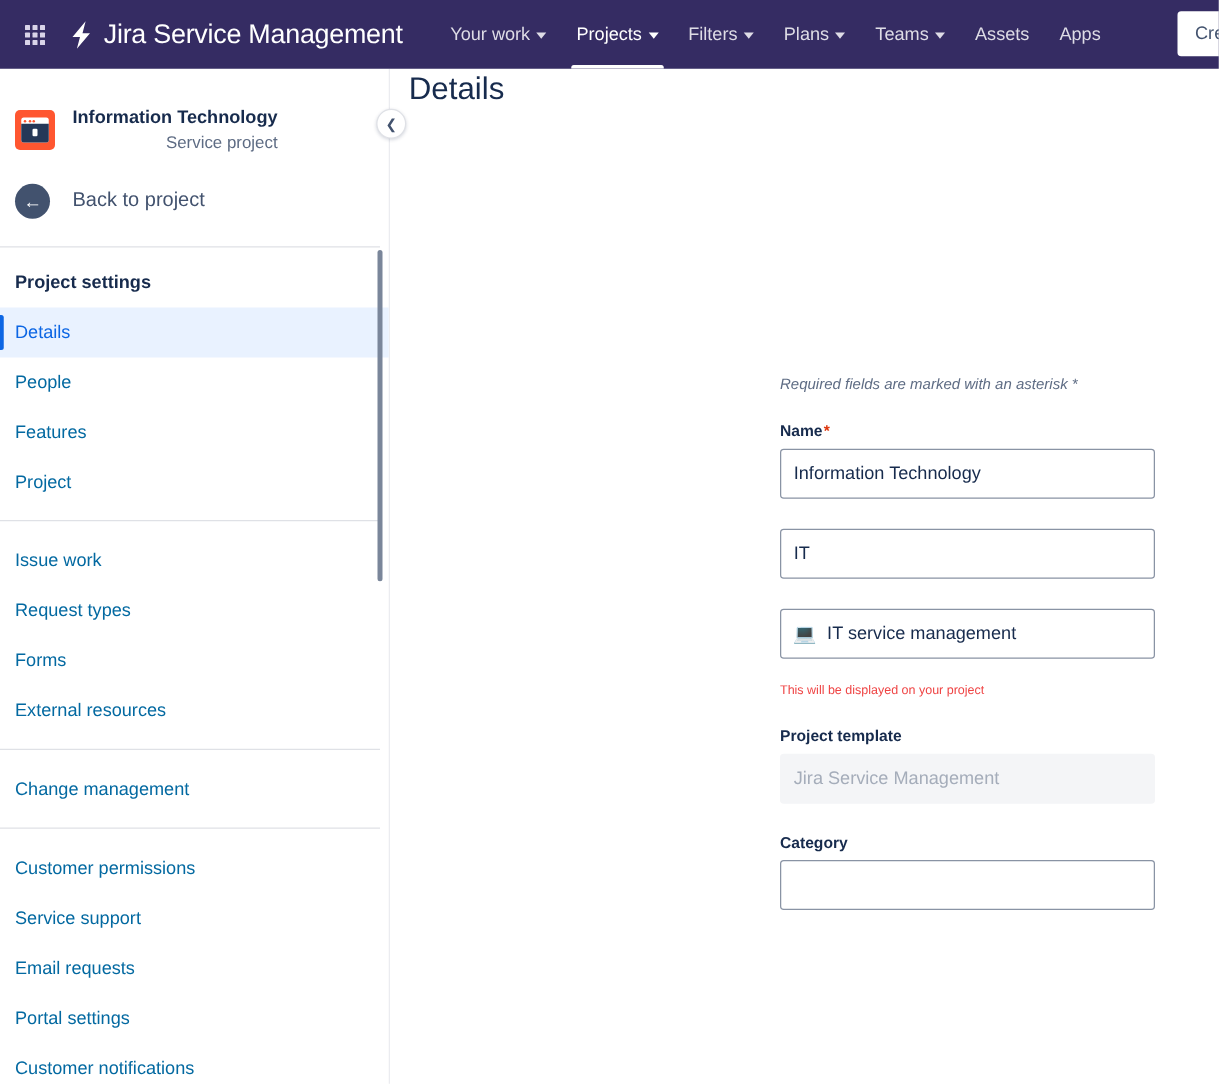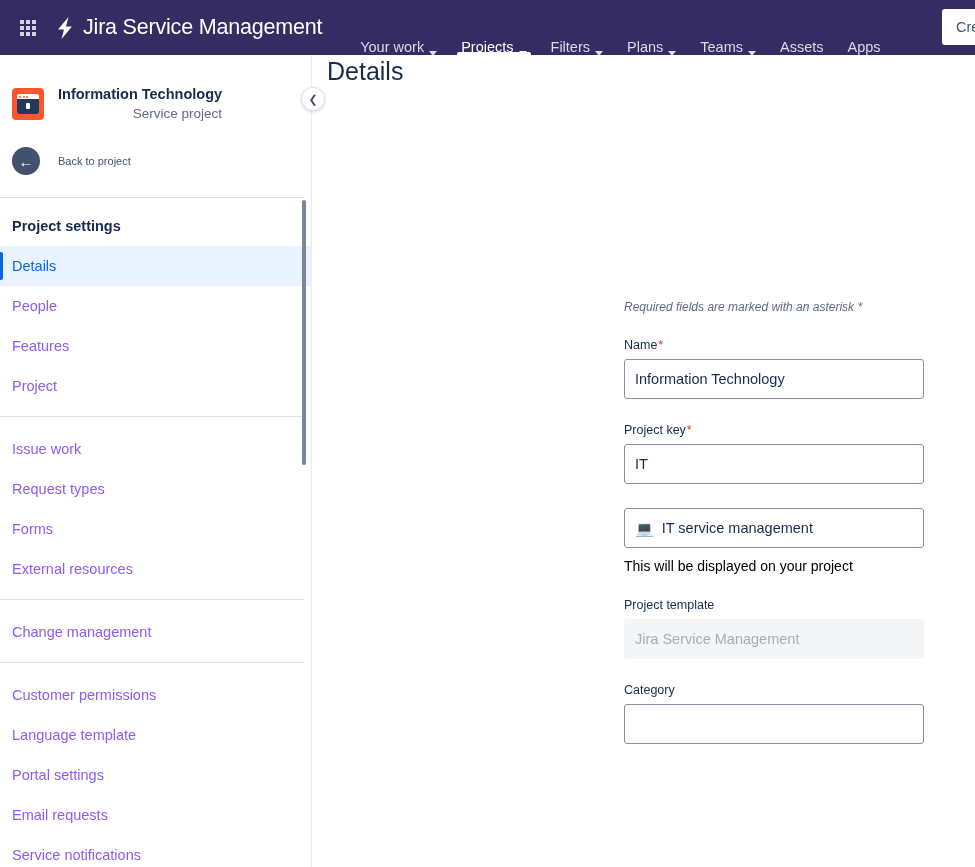--- a/index.html
+++ b/index.html
@@ -53,21 +53,21 @@
     white-space: nowrap;
   }
 
   #navitems {
     display: flex; align-items: stretch;
     height: 55px;
     margin-left: 26px;
   }
   .navitem {
     position: relative;
-    display: flex; align-items: flex-end;
+    display: flex; align-items: center;
     padding: 0 12px;
     color: #DEDCE6;
     font-size: 14.5px;
     white-space: nowrap;
     cursor: pointer;
   }
   .navitem.active { color: #ffffff; }
   .navitem.active::after {
     content: "";
     position: absolute;
@@ -179,42 +179,42 @@
     position: relative;
   }
   .back-arrow {
     position: absolute; inset: 0;
     display: flex; align-items: center; justify-content: center;
     color: #ffffff; font-size: 15px; line-height: 1;
   }
   .back-label {
     margin-left: 18px;
     color: #42526E;
-    font-size: 11px;
+    font-size: 16px;
   }
 
   .sb-divider {
     height: 1px;
     background: #DFE1E6;
     margin: 22px 8px 0 0;
   }
   .sb-heading {
     color: #172B4D;
     font-size: 14.5px;
     font-weight: bold;
     padding: 20px 0 0 12px;
   }
 
   .sb-list { margin-top: 12px; }
   .sb-item {
     position: relative;
     height: 40px;
     display: flex; align-items: center;
     padding-left: 12px;
-    color: #8b5cf6;
+    color: #0369a1;
     font-size: 14.5px;
     cursor: pointer;
   }
   .sb-item.selected {
     background: #E9F2FF;
     color: #0C66E4;
   }
   .sb-item.selected::before {
     content: "";
     position: absolute;
@@ -298,21 +298,21 @@
   .req-note {
     color: #5E6C84;
     font-size: 12px;
     white-space: nowrap;
     font-style: italic;
   }
   .f-group { margin-top: 24px; }
   .f-label {
     color: #172B4D;
     font-size: 12.5px;
-    font-weight: normal;
+    font-weight: bold;
     white-space: nowrap;
   }
   .f-label .star { color: #DE350B; margin-left: 1px; }
   .f-input {
     margin-top: 7px;
     height: 40px;
     border: 1px solid #8993A4;
     border-radius: 3px;
     background: #ffffff;
     display: flex; align-items: center;
@@ -324,23 +324,23 @@
     overflow: hidden;
     cursor: text;
   }
   .f-input.disabled {
     background: #F4F5F7;
     border-color: #F4F5F7;
     color: #A5ADBA;
   }
   .f-emoji { margin-right: 8px; font-size: 15px; line-height: 1; }
   .f-help {
-    margin-top: 10px;
-    color: #000000;
-    font-size: 14px;
+    margin-top: 20px;
+    color: #ef4444;
+    font-size: 10px;
     white-space: nowrap;
   }
 </style>
 </head>
 <body>
 
 <div id="topnav">
 
   <div class="appswitcher">
     <div class="grid3">
@@ -469,30 +469,30 @@
       </div>
     </div>
 
     <div class="sb-group-div"></div>
 
     <div class="sb-list">
       <div class="sb-item">
         <span>Customer permissions</span>
       </div>
       <div class="sb-item">
-        <span>Language template</span>
+        <span>Service support</span>
+      </div>
+      <div class="sb-item">
+        <span>Email requests</span>
       </div>
       <div class="sb-item">
         <span>Portal settings</span>
       </div>
       <div class="sb-item">
-        <span>Email requests</span>
-      </div>
-      <div class="sb-item">
-        <span>Service notifications</span>
+        <span>Customer notifications</span>
       </div>
 
     </div>
 
   </div>
 
   <div id="sb-track">
     <div id="sb-thumb"></div>
   </div>
 </div>
@@ -520,23 +520,20 @@
   <div class="f-group">
     <div class="f-label">
       <span>Name</span><span class="star">*</span>
     </div>
     <div class="f-input">
       <span>Information Technology</span>
     </div>
   </div>
 
   <div class="f-group">
-    <div class="f-label">
-      <span>Project key</span><span class="star">*</span>
-    </div>
     <div class="f-input">
       <span>IT</span>
     </div>
   </div>
 
   <div class="f-group">
     <div class="f-input">
       <span class="f-emoji">💻</span>
       <span>IT service management</span>
     </div>

